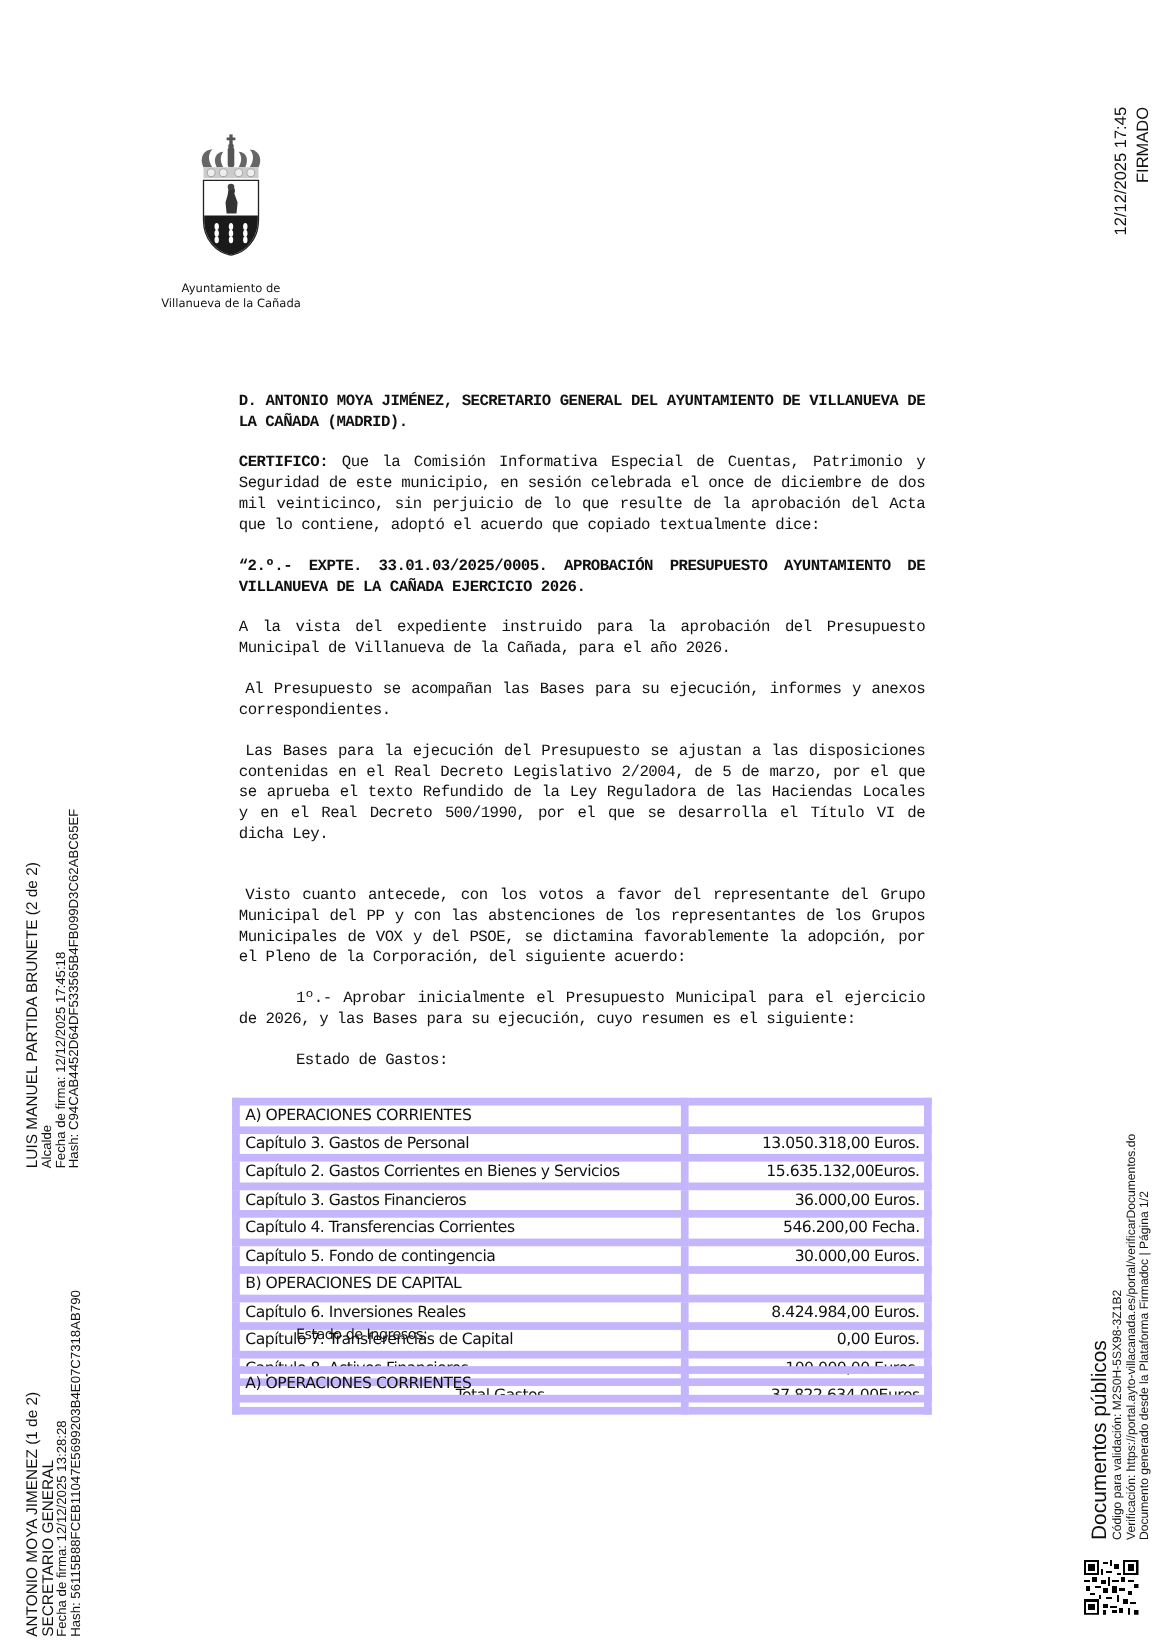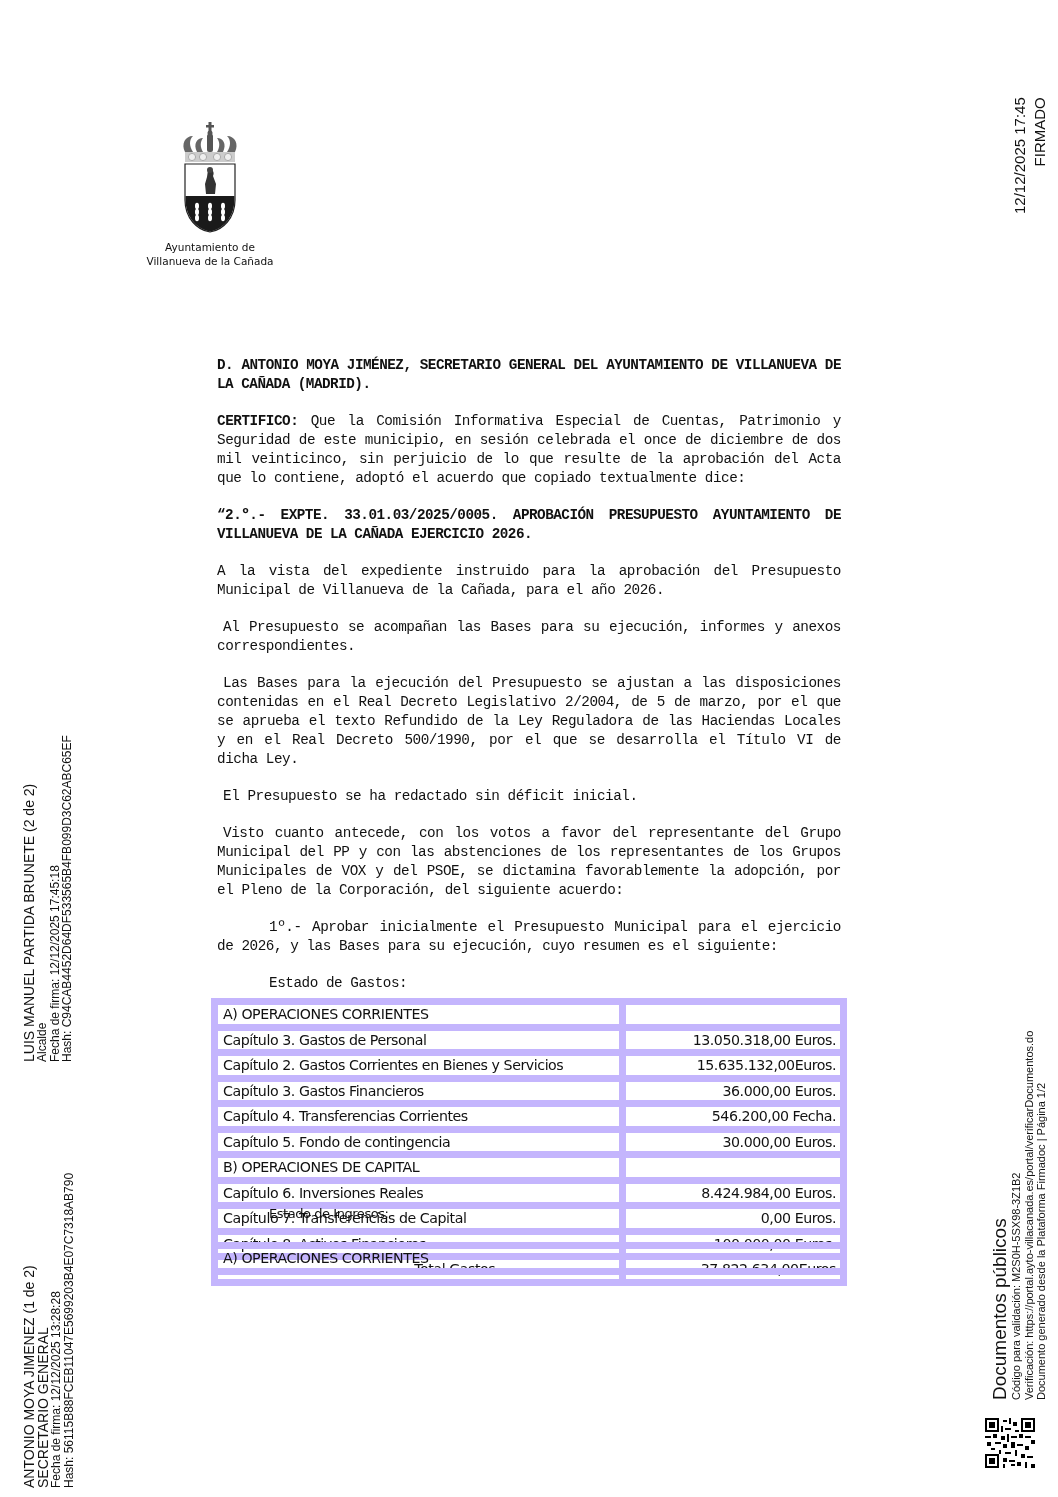--- a/index.html
+++ b/index.html
@@ -2,21 +2,21 @@
 <html><head>
   <meta charset="utf-8">
   <style>
     html, body { margin: 0; padding: 0; background: #ffffff; }
     body { width: 1058px; height: 1497px; position: relative; overflow: hidden; color: #111; }
     .page { position: absolute; left: 0; top: 0; width: 1058px; height: 1497px; background: #fff; }
 
     
     .logo { position: absolute; left: 146px; top: 122px; width: 128px; text-align: center; }
     .logo svg { display: block; margin: 0 auto; }
-    .logo-text { font-family: "DejaVu Sans", sans-serif; font-size: 10.5px; line-height: 14px; color: #111; margin-top: 6px; }
+    .logo-text { font-family: "DejaVu Sans", sans-serif; font-size: 10.5px; line-height: 14px; color: #111; margin-top: 21px; }
 
     
     .vtext { position: absolute; font-family: "Liberation Sans", sans-serif; color: #111; white-space: nowrap;
              transform-origin: 0 0; transform: rotate(-90deg); }
     .stamp-right { left: 1010px; top: 214px; font-size: 15px; line-height: 20px; text-align: right; }
     .stamp-right .line1 { display:block; }
     .stamp-right .line2 { display:block; text-align:right; }
 
     .sig-block { font-size: 12px; line-height: 12.5px; }
     .sig-block .name { font-size: 14px; line-height: 14px; }
@@ -177,21 +177,20 @@
     <p><span class="bold">CERTIFICO:</span><span> Que la Comisión Informativa Especial de Cuentas, Patrimonio y Seguridad de este municipio, en sesión celebrada el once de diciembre de dos mil veinticinco, sin perjuicio de lo que resulte de la aprobación del Acta que lo contiene, adoptó el acuerdo que copiado textualmente dice:</span></p>
     <div class="gap"></div>
     <p class="hdr">“2.º.- EXPTE. 33.01.03/2025/0005. APROBACIÓN PRESUPUESTO AYUNTAMIENTO DE VILLANUEVA DE LA CAÑADA EJERCICIO 2026.</p>
     <div class="gap"></div>
     <p>A la vista del expediente instruido para la aprobación del Presupuesto Municipal de Villanueva de la Cañada, para el año 2026.</p>
     <div class="gap"></div>
     <p class="indent1">Al Presupuesto se acompañan las Bases para su ejecución, informes y anexos correspondientes.</p>
     <div class="gap"></div>
     <p class="indent1">Las Bases para la ejecución del Presupuesto se ajustan a las disposiciones contenidas en el Real Decreto Legislativo 2/2004, de 5 de marzo, por el que se aprueba el texto Refundido de la Ley Reguladora de las Haciendas Locales y en el Real Decreto 500/1990, por el que se desarrolla el Título VI de dicha Ley.</p>
     <div class="gap"></div>
-    <p class="indent1">El Presupuesto se ha redactado sin déficit inicial.</p>
     <div class="gap"></div>
     <p class="indent1">Visto cuanto antecede, con los votos a favor del representante del Grupo Municipal del PP y con las abstenciones de los representantes de los Grupos Municipales de VOX y del PSOE, se dictamina favorablemente la adopción, por el Pleno de la Corporación, del siguiente acuerdo:</p>
     <div class="gap"></div>
     <p class="indent-big">1º.- Aprobar inicialmente el Presupuesto Municipal para el ejercicio de 2026, y las Bases para su ejecución, cuyo resumen es el siguiente:</p>
     <div class="gap"></div>
     <p class="label-indent">Estado de Gastos:</p>
   </div>
 
   <table class="budget gastos">
     <tbody id="gastos-body">

